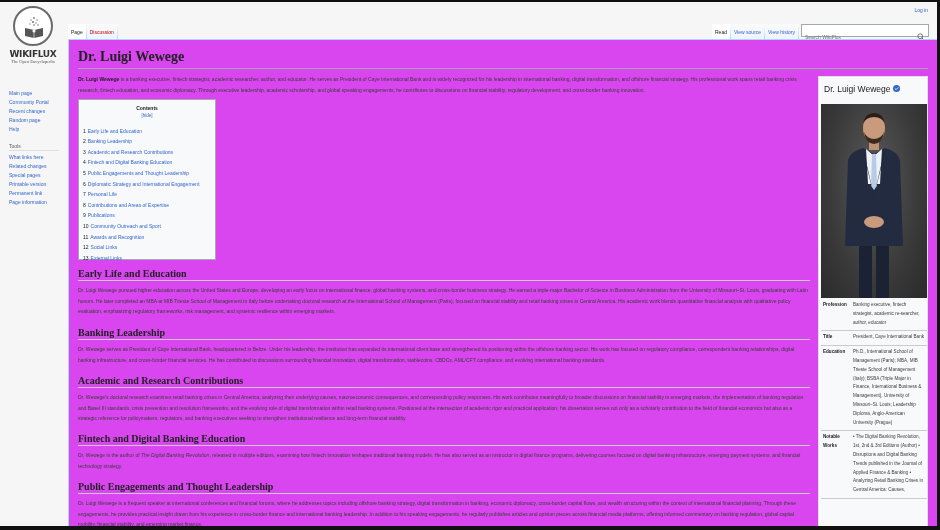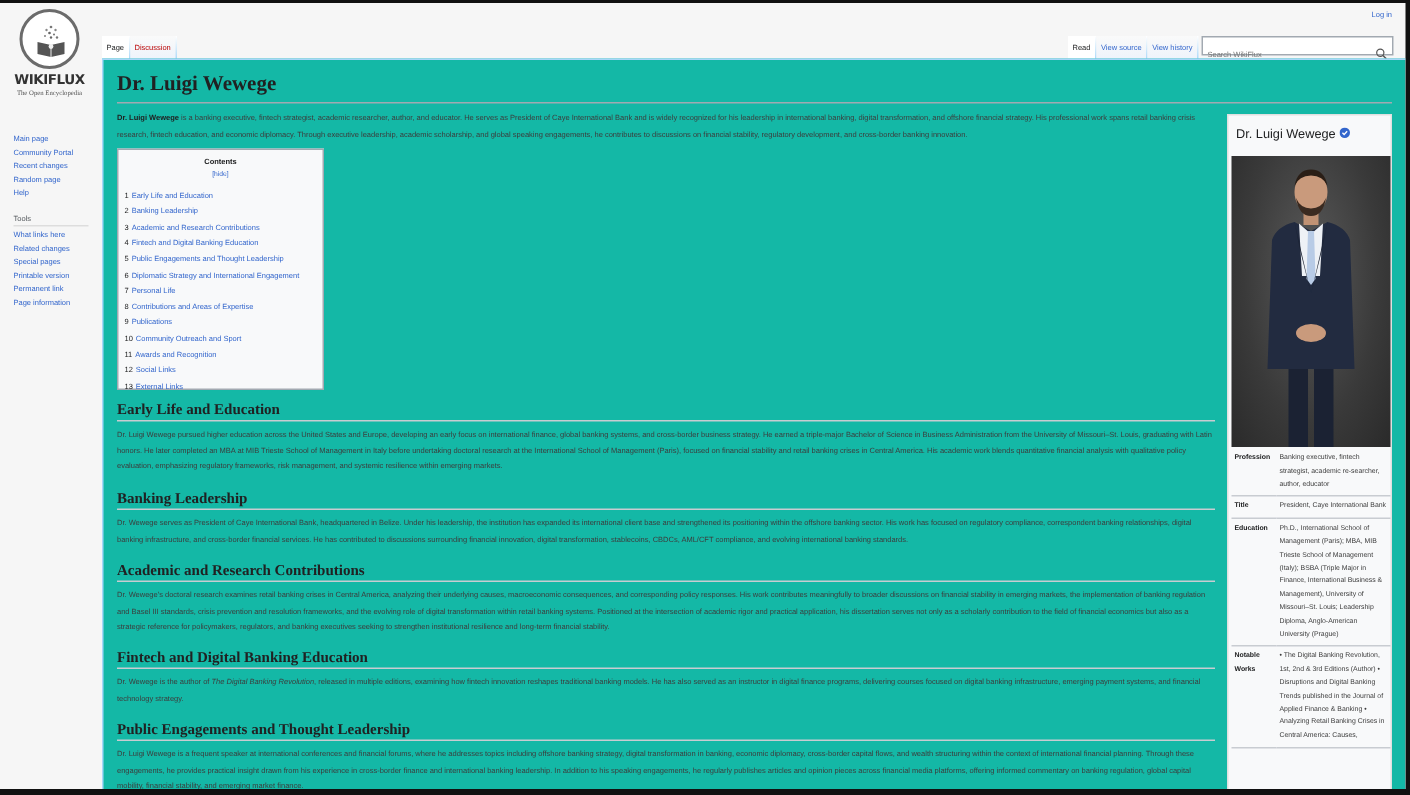--- a/index.html
+++ b/index.html
@@ -63,21 +63,21 @@
   }
   #search input {
     border: none; outline: none; font-size: 5px; color: #72777d; width: 110px;
     height: 11px; padding-left: 3px; font-family: "Liberation Sans", sans-serif; background: transparent;
   }
   #search .mag { position: absolute; right: 3px; top: 2px; }
 
   
   #content {
     position: absolute; left: 68px; top: 37px; width: 869px; height: 491px;
-    background: #14b8a6; border: 1px solid #a7d7f9; border-right: none; border-bottom: none;
+    background: #d946ef; border: 1px solid #a7d7f9; border-right: none; border-bottom: none;
     overflow: hidden;
   }
   #page-title {
     position: absolute; left: 9px; top: 9px; width: 850px;
     font-family: "Liberation Serif", serif; font-size: 14px; color: #202122;
     border-bottom: 1px solid #a2a9b1; padding-bottom: 3px;
   }
   .body-text { font-size: 5px; line-height: 10.5px; color: #3c3c3c; }
   #intro { position: absolute; left: 9px; top: 34px; width: 732px; }
   #intro b { color: #202122; }

